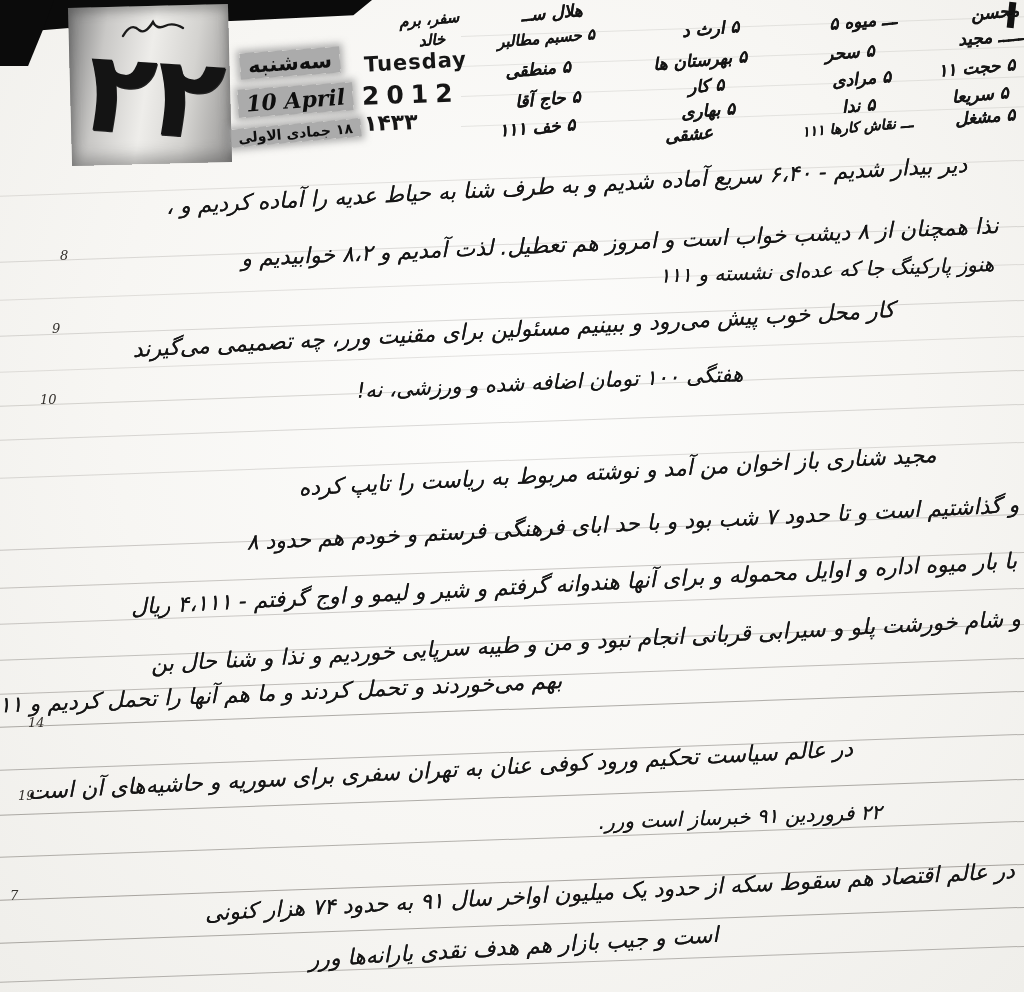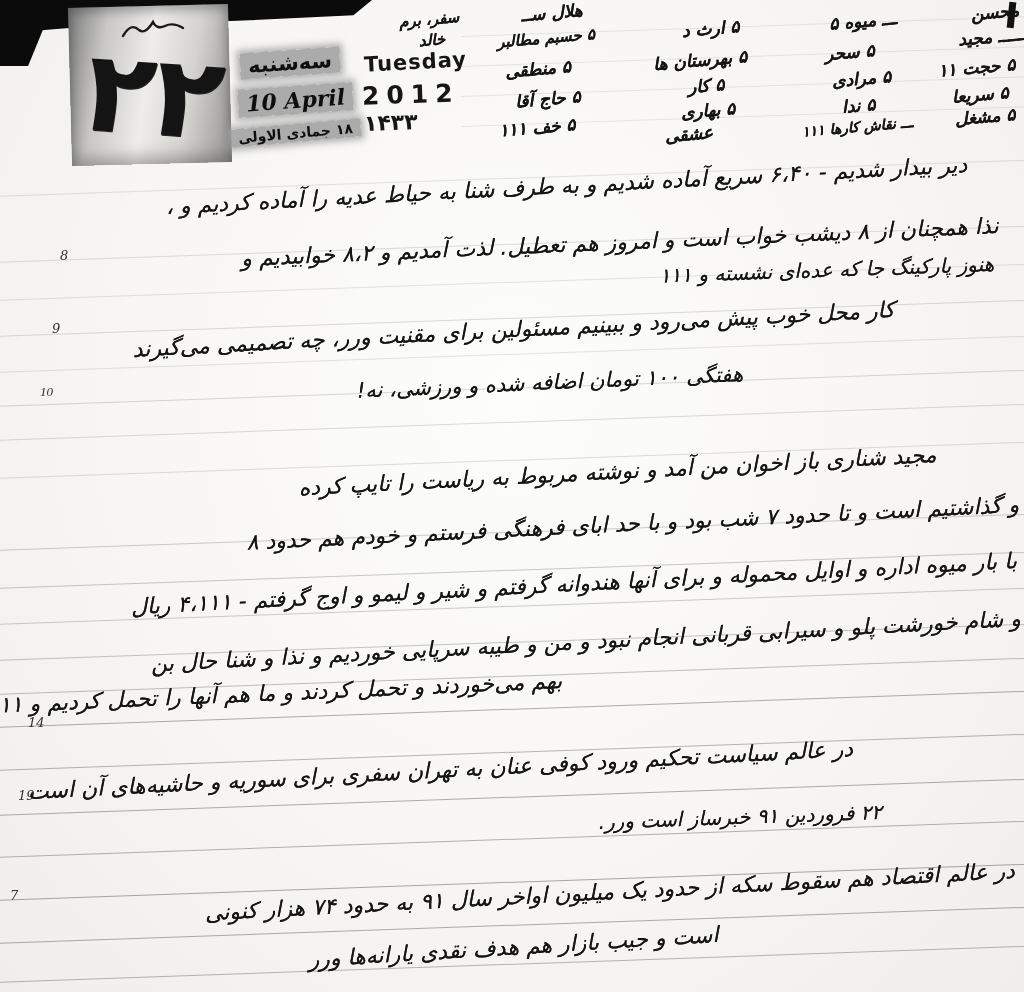--- a/index.html
+++ b/index.html
@@ -86,21 +86,21 @@
       <div class="abs rule" style="top: 770px; left: -1%; width: 103%; opacity: 0.4;"></div>
       <div class="abs rule" style="top: 815px; left: -1%; width: 103%; opacity: 0.45;"></div>
       <div class="abs rule" style="top: 857px; left: -1%; width: 103%; opacity: 0.42;"></div>
       <div class="abs rule" style="top: 900px; left: -1%; width: 103%; opacity: 0.48;"></div>
       <div class="abs rule" style="top: 943px; left: -1%; width: 103%; opacity: 0.45;"></div>
       <div class="abs rule" style="top: 982px; left: -1%; width: 103%; opacity: 0.4;"></div>
     </div>
   <div id="hours-layer">
       <div class="abs hour" style="left: 60px; top: 248px;">8</div>
       <div class="abs hour" style="left: 52px; top: 321px;">9</div>
-      <div class="abs hour" style="left: 40px; top: 384px; font-family: Liberation Serif, serif;">10</div>
+      <div class="abs hour" style="left: 40px; top: 392px;">10</div>
       <div class="abs hour" style="left: 28px; top: 715px; font-style: italic;">14</div>
       <div class="abs hour" style="left: 18px; top: 788px;">19</div>
       <div class="abs hour" style="left: 10px; top: 888px;">7</div>
     </div>
   <div id="todo-layer">
       <div class="abs ink todo" style="top: 0px; right: 6px; transform: rotate(-5deg);">محسن</div>
       <div class="abs ink todo" style="top: 24px; right: 2px; transform: rotate(-5deg);">ـــــ مجید</div>
       <div class="abs ink todo" style="top: 54px; right: 10px; transform: rotate(-5deg);">۵ حجت ۱۱</div>
       <div class="abs ink todo" style="top: 82px; right: 16px; transform: rotate(-5deg);">۵ سریعا</div>
       <div class="abs ink todo" style="top: 104px; right: 10px; transform: rotate(-5deg);">۵ مشغل</div>

